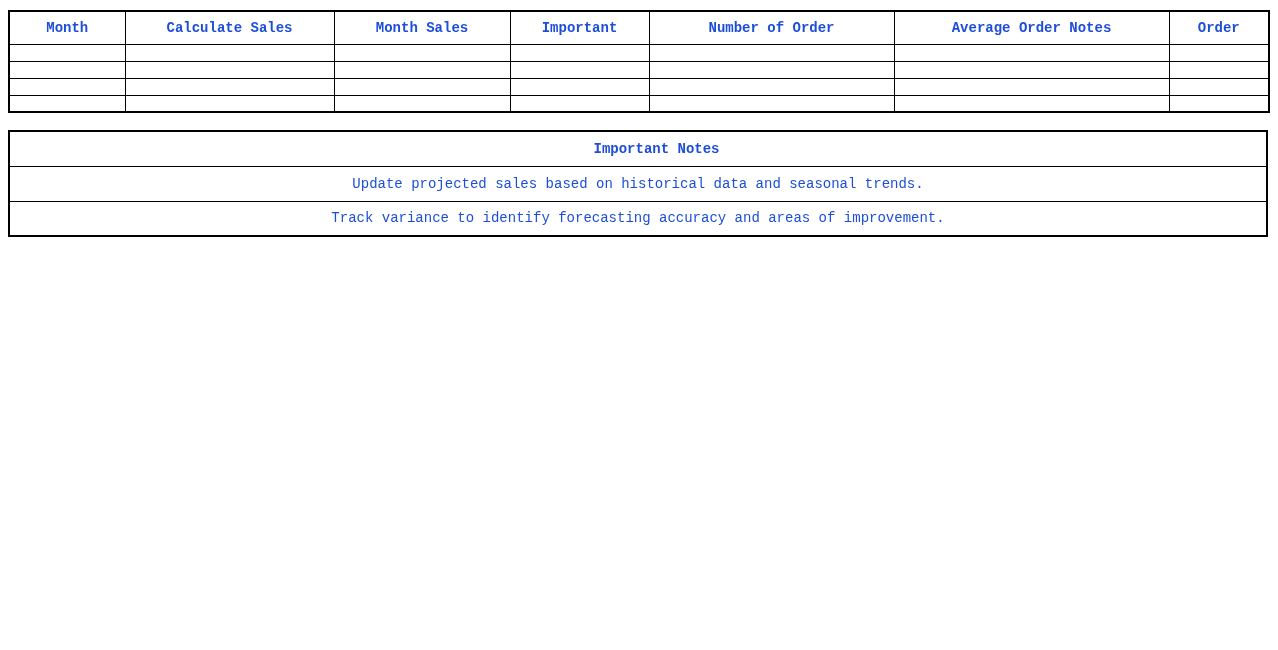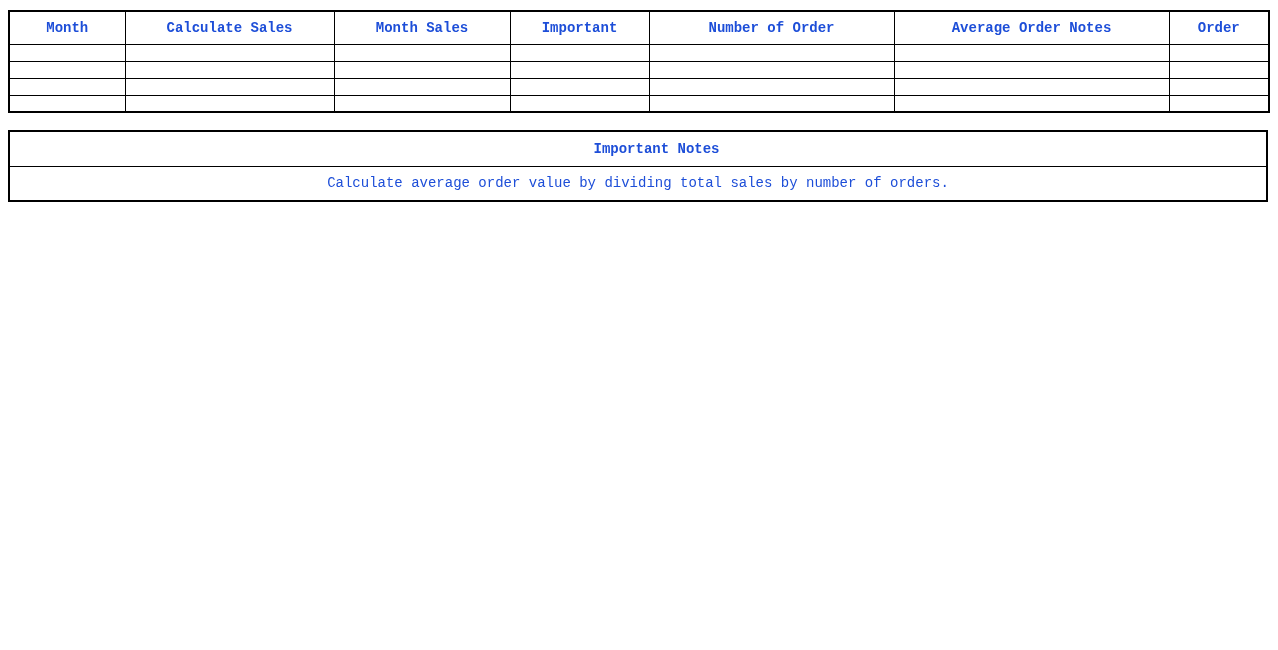--- a/index.html
+++ b/index.html
@@ -121,18 +121,21 @@
   </table>
 
   <table class="notes-table">
     <thead>
       <tr>
         <th>Important Notes</th>
       </tr>
     </thead>
     <tbody>
       <tr>
-        <td>Calculate average order value by dividing total sales by number of orders.</td>
+        <td>Update projected sales based on historical data and seasonal trends.</td>
+      </tr>
+      <tr>
+        <td>Track variance to identify forecasting accuracy and areas of improvement.</td>
       </tr>
     </tbody>
   </table>
 
 </div>
 
 </body></html>

